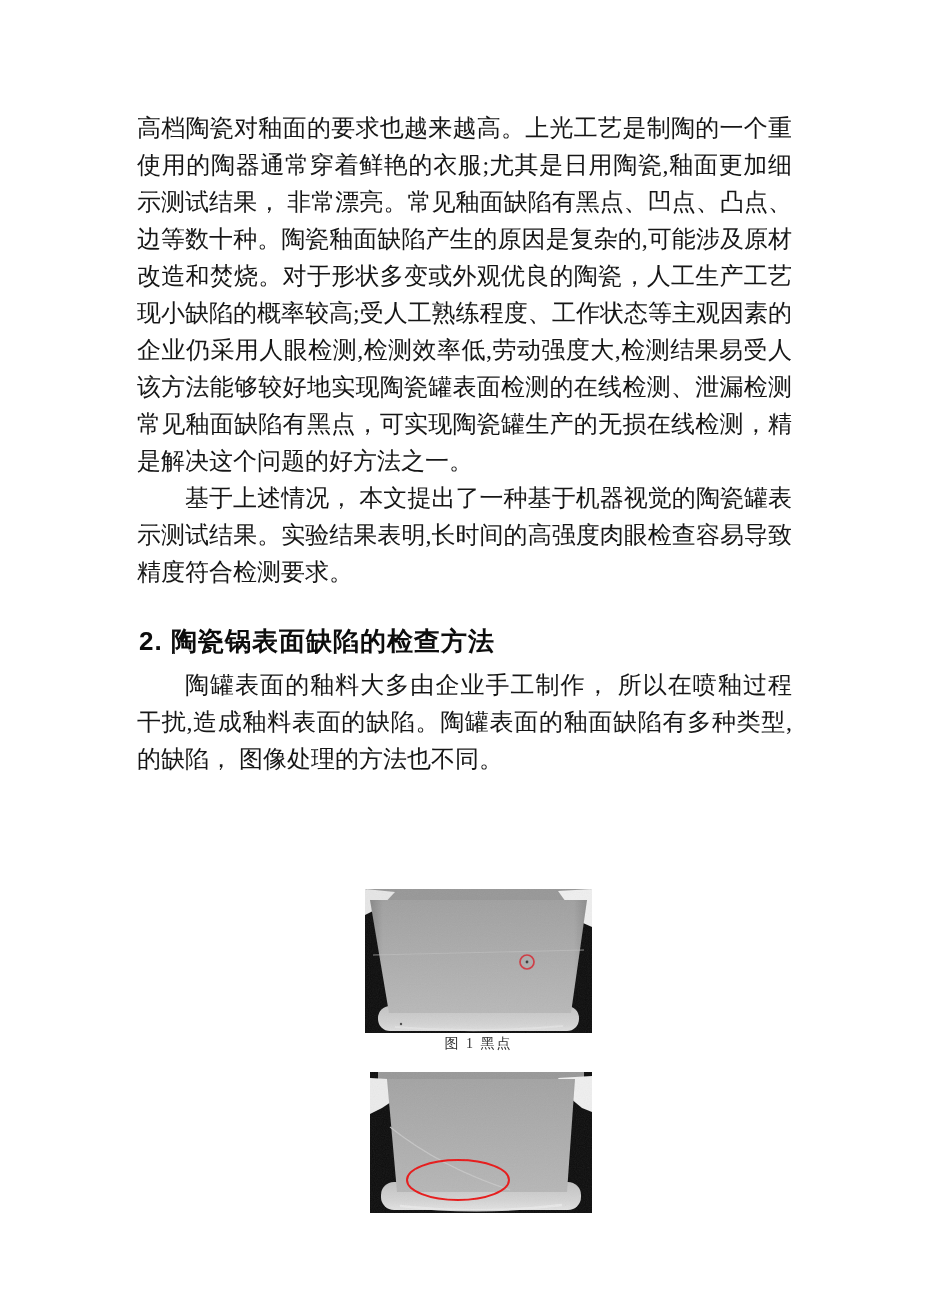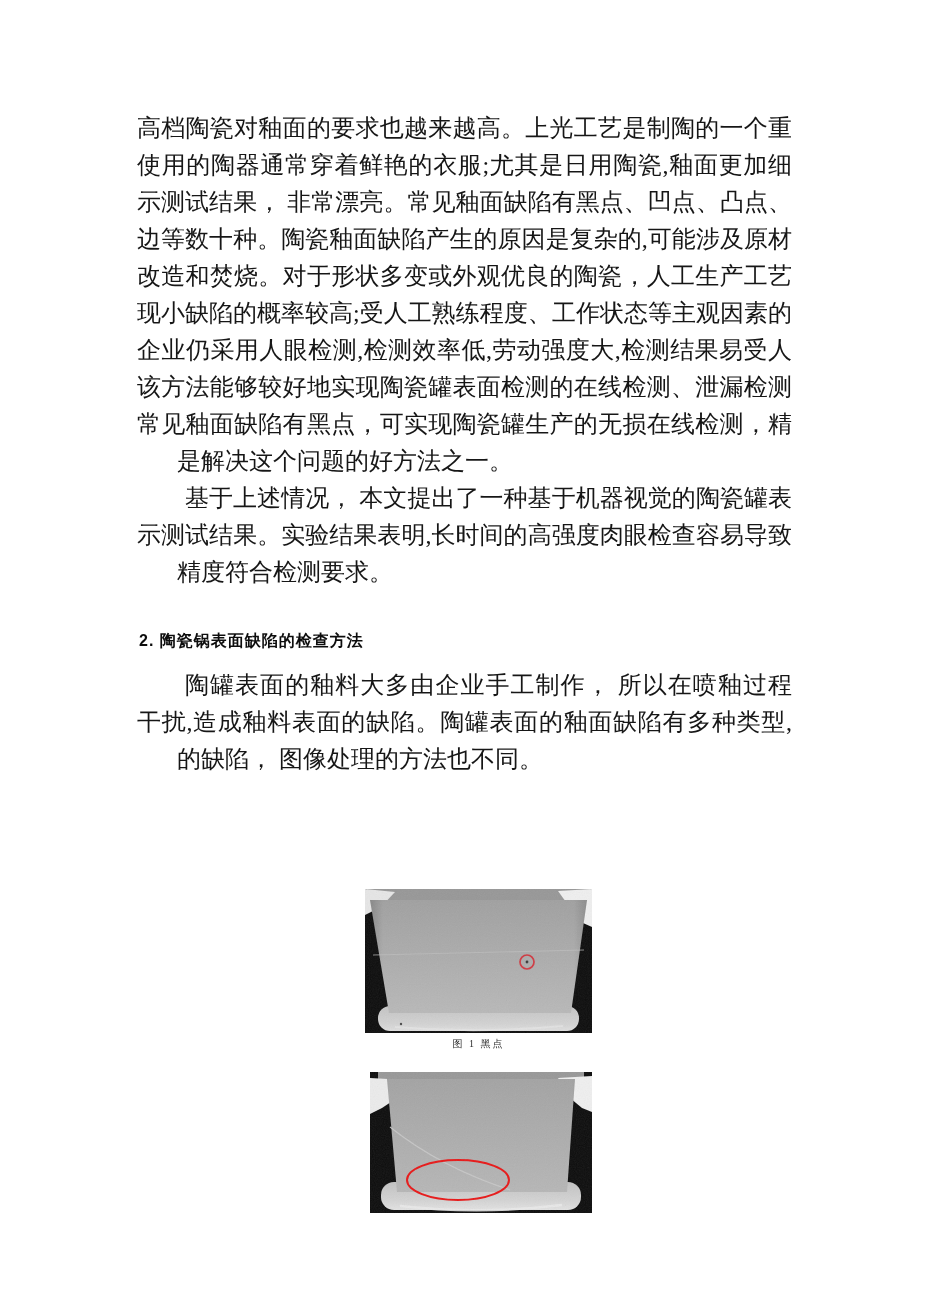--- a/index.html
+++ b/index.html
@@ -20,43 +20,43 @@
   }
   .para .line {
     font-size: 24px;
     height: 37px;
     line-height: 37px;
     text-align: justify;
     text-align-last: justify;
     text-justify: inter-character;
     overflow: hidden;
   }
-  .para .line:last-child { text-align-last: left; margin-left: 40px; }
+  .para .line:last-child { text-align-last: left; }
   .para.indent .line:first-child { text-indent: 2em; }
   .section-heading {
     margin: 30px 0 6px 2px;
     font-family: "Liberation Sans", "DejaVu Sans", sans-serif;
     font-weight: bold;
-    font-size: 16px;
+    font-size: 26px;
     line-height: 40px;
     height: 40px;
     color: #0d0d0d;
     letter-spacing: 1px;
   }
   .figure { position: absolute; }
   .fig1 { left: 365px; top: 889px; width: 227px; height: 144px; }
   .fig2 { left: 370px; top: 1072px; width: 222px; height: 141px; }
   .fig1 svg, .fig2 svg { display: block; width: 100%; height: 100%; }
   .fig-caption {
     position: absolute;
     left: 365px;
     top: 1034px;
     width: 227px;
     text-align: center;
-    font-size: 10px;
+    font-size: 14px;
     line-height: 20px;
     color: #2e2e2e;
     letter-spacing: 2px;
   }
 </style>
 </head>
 <body>
 
 <div class="page">
 

